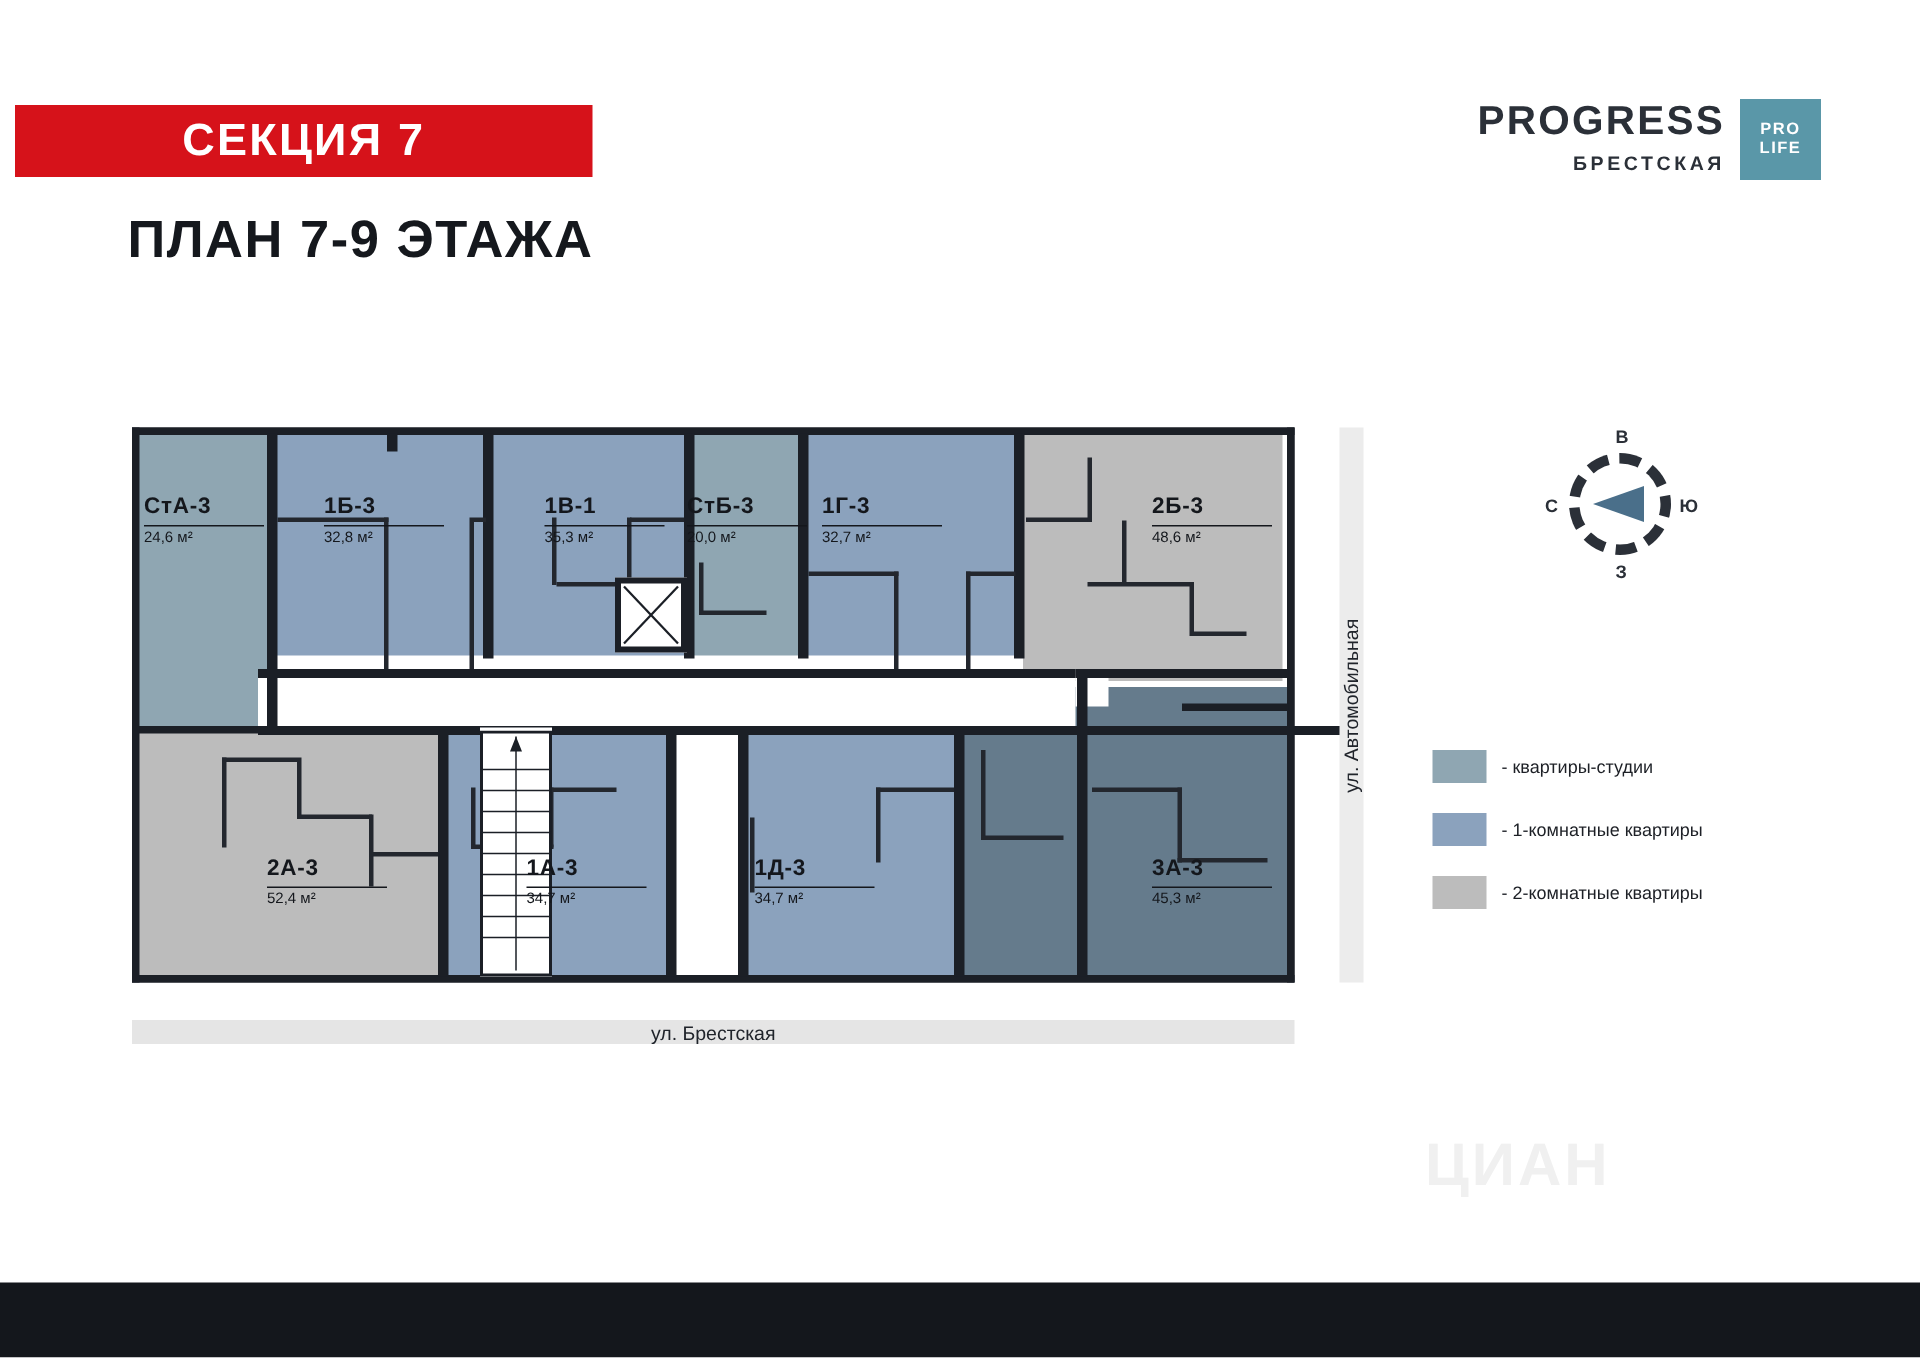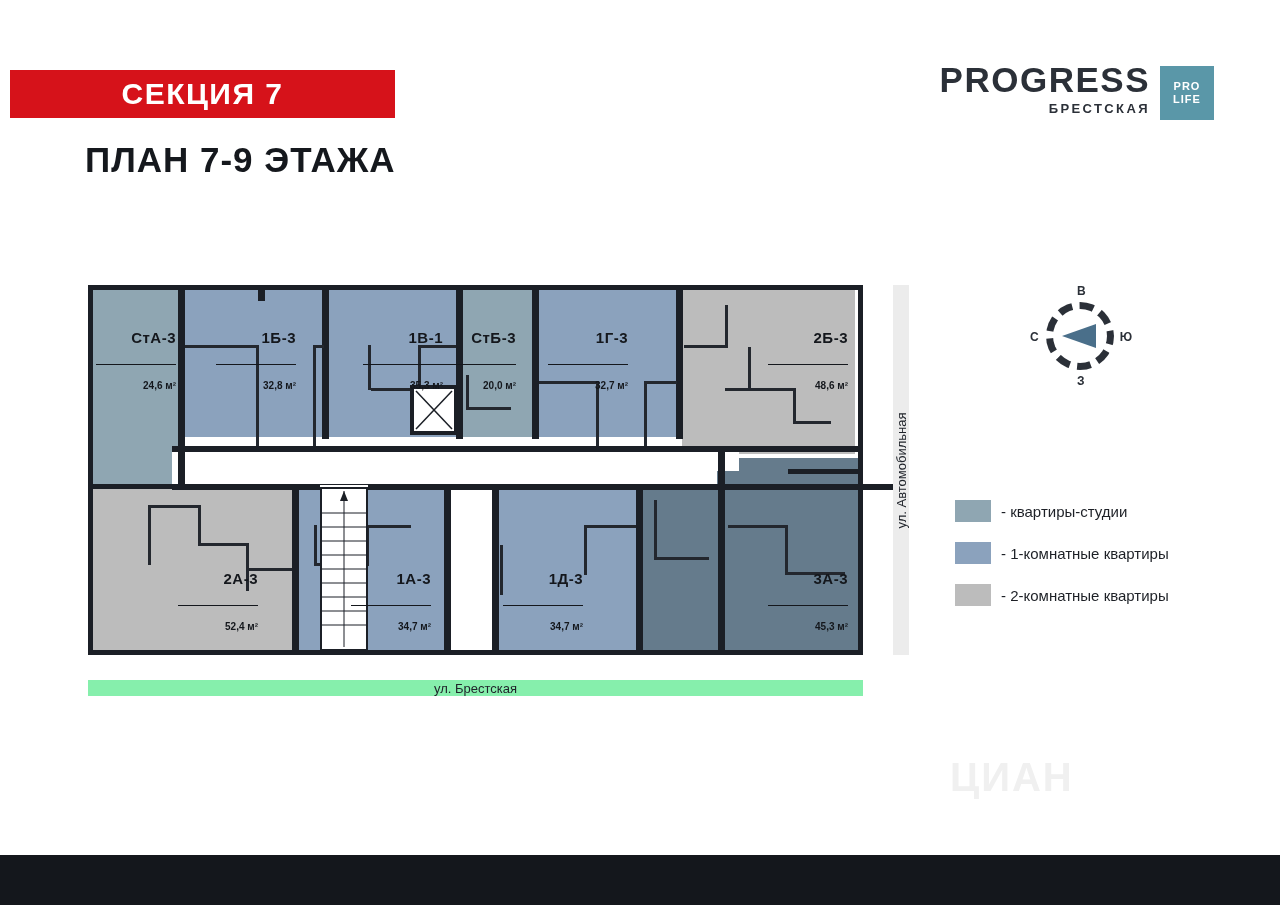--- a/index.html
+++ b/index.html
@@ -50,21 +50,21 @@
     right: 66px;
     top: 62px;
     display: flex;
     align-items: flex-start;
   }
   .logo-text {
     text-align: right;
     padding-right: 10px;
   }
   .logo-main {
-    font-size: 35px;
+    font-size: 27px;
     font-weight: bold;
     letter-spacing: 1.5px;
     color: #2b3038;
     line-height: 36px;
   }
   .logo-sub {
     font-size: 13px;
     font-weight: bold;
     letter-spacing: 2.4px;
     color: #2b3038;
@@ -110,47 +110,46 @@
   .wall {
     position: absolute;
     background: #1b1f26;
   }
   .thinwall {
     position: absolute;
     background: #23272e;
   }
   .unit-label {
     position: absolute;
-    text-align: right;
+    text-align: left;
     z-index: 7;
     color: #14171c;
   }
   .unit-label .code {
     font-size: 15px;
     font-weight: bold;
     letter-spacing: 0.5px;
     white-space: nowrap;
   }
   .unit-label .area {
     font-size: 10px;
-    margin-top: 18px;
+    margin-top: 4px;
     border-top: 1px solid #14171c;
-    padding-top: 15px;
+    padding-top: 2px;
     white-space: nowrap;
-    font-weight: bold;
   }
 
   
   .street-bottom {
     position: absolute;
     left: 88px;
     top: 680px;
     width: 775px;
     height: 16px;
-    background: #86efac;
+    background: #e5e5e5;
     display: flex;
     align-items: center;
     justify-content: center;
   }
   .street-bottom span {
     font-size: 13px;
     color: #20242b;
   }
   .street-right {
     position: absolute;
@@ -221,21 +220,21 @@
     display: flex;
     align-items: center;
     height: 42px;
   }
   .legend-swatch {
     width: 36px;
     height: 22px;
     flex: 0 0 36px;
   }
   .legend-text {
-    font-size: 15px;
+    font-size: 12px;
     color: #1d2026;
     margin-left: 10px;
     white-space: nowrap;
   }
 
   
   .watermark {
     position: absolute;
     left: 950px;
     top: 755px;
@@ -382,21 +381,21 @@
     <div class="area">24,6 м²</div>
   </div>
   <div class="unit-label" style="left:128px;top:44px;width:80px;">
     <div class="code">1Б-3</div>
     <div class="area">32,8 м²</div>
   </div>
   <div class="unit-label" style="left:275px;top:44px;width:80px;">
     <div class="code">1В-1</div>
     <div class="area">35,3 м²</div>
   </div>
-  <div class="unit-label" style="left:348px;top:44px;width:80px;">
+  <div class="unit-label" style="left:370px;top:44px;width:80px;">
     <div class="code">СтБ-3</div>
     <div class="area">20,0 м²</div>
   </div>
   <div class="unit-label" style="left:460px;top:44px;width:80px;">
     <div class="code">1Г-3</div>
     <div class="area">32,7 м²</div>
   </div>
   <div class="unit-label" style="left:680px;top:44px;width:80px;">
     <div class="code">2Б-3</div>
     <div class="area">48,6 м²</div>

